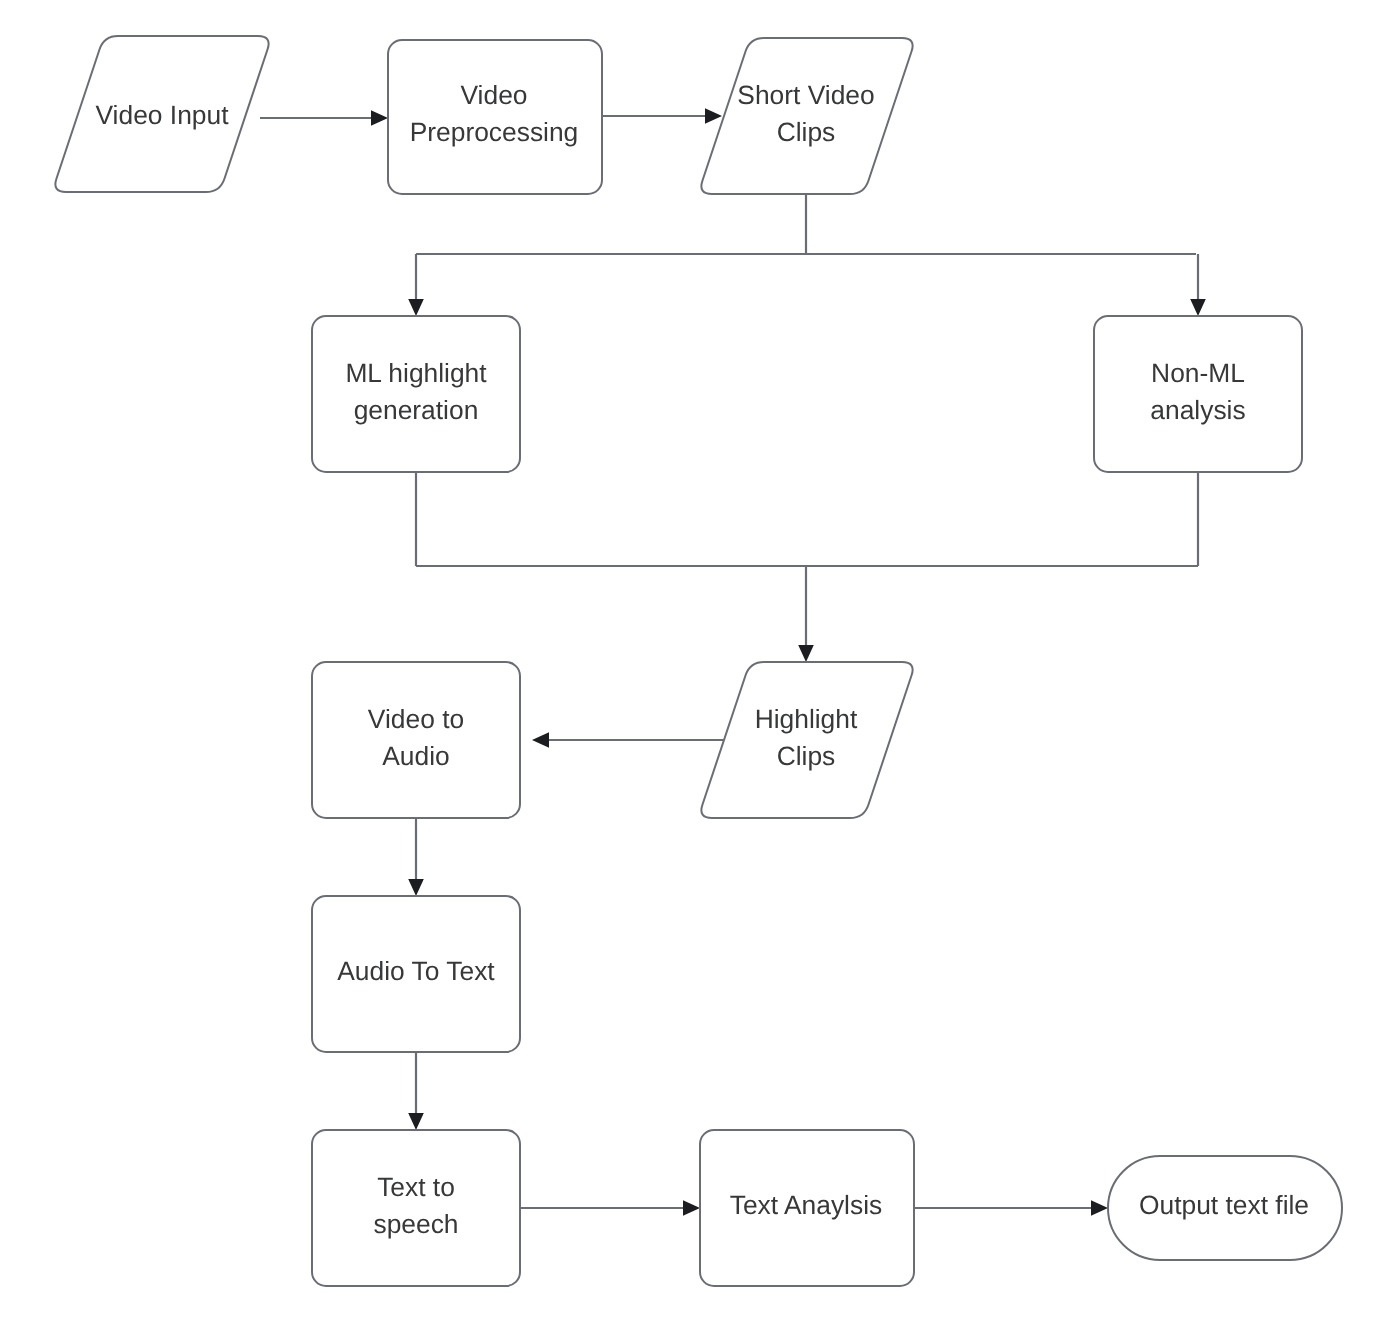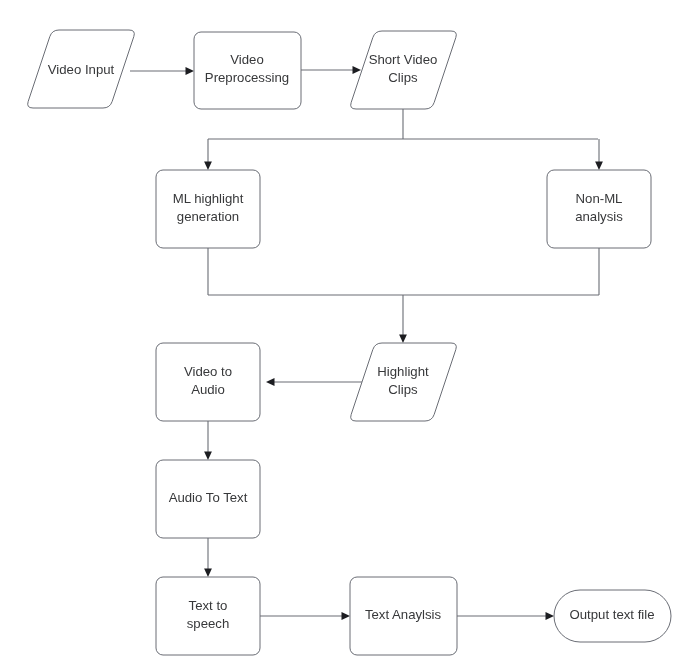--- a/index.html
+++ b/index.html
@@ -10,21 +10,21 @@
   body {
     width: 691px;
     height: 666px;
     font-family: "Liberation Sans", sans-serif;
     position: relative;
     overflow: hidden;
   }
   #flow-root {
     position: absolute;
     left: 0;
-    top: 12px;
+    top: 0;
     width: 691px;
     height: 470px;
   }
   svg.flow-canvas {
     position: absolute;
     left: 0;
     top: 0;
     width: 691px;
     height: 666px;
   }

